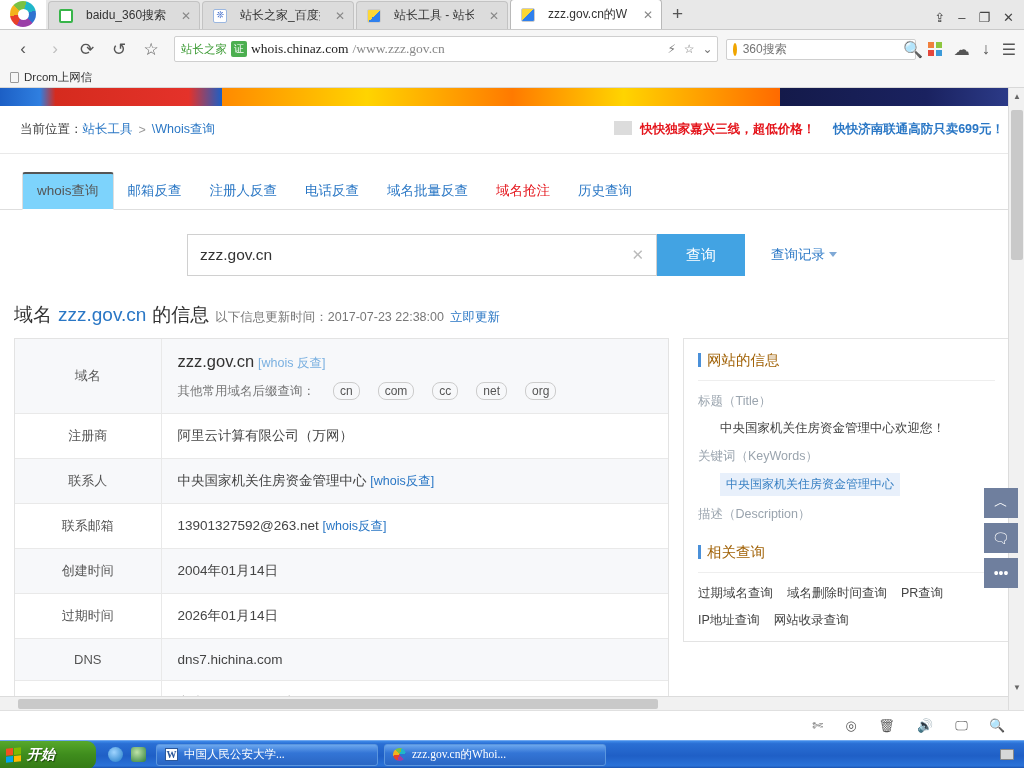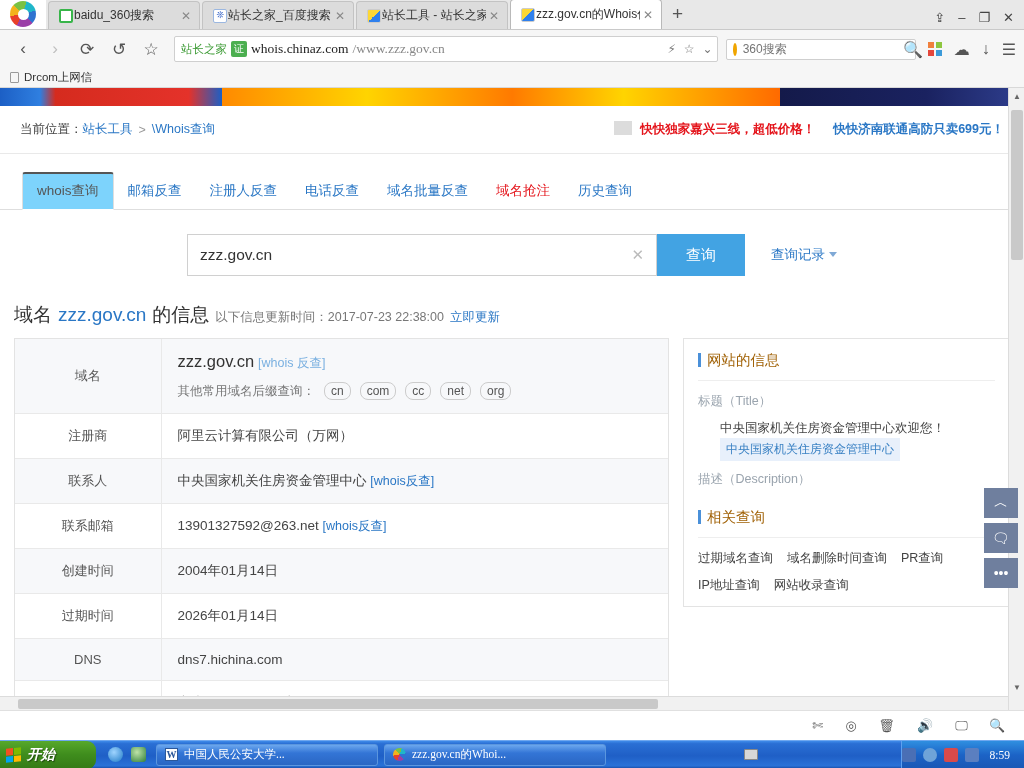--- a/index.html
+++ b/index.html
@@ -36,21 +36,21 @@
         #9b3fa7 285deg 360deg);
     position: relative;
   }
   .logo-circle::after{
     content:""; position:absolute; left:50%; top:50%;
     width:11px; height:11px; margin:-5.5px 0 0 -5.5px;
     border-radius:50%; background:#fff;
   }
   .tab {
     height: 28px; width: 152px;
-    display: flex; align-items: center; gap: 1px;
+    display: flex; align-items: center; gap: 13px;
     padding: 0 6px 0 10px;
     font-size: 12px; color: #333;
     background: #dcdcdc;
     border: 1px solid #c3c3c3; border-bottom: none;
     border-radius: 4px 4px 0 0;
     margin-left: 2px;
     position: relative;
     white-space: nowrap; overflow: hidden;
   }
   .tab.active { background: #fff; border-color: #b9b9b9; height: 30px; z-index:2; }
@@ -137,21 +137,21 @@
   .leftcol{ flex: 0 0 655px; border:1px solid #e3e3e3; border-bottom:none; }
   table.whois{ width:100%; border-collapse:collapse; }
   table.whois tr{ border-bottom:1px solid #e9e9e9;}
   table.whois tr.alt{ background:#f7f8fa;}
   table.whois th{ width:146px; text-align:center; font-weight:normal; color:#555; font-size:13px;
                   padding: 13px 10px; border-right:1px solid #e9e9e9; vertical-align:middle;}
   table.whois td{ padding: 13px 16px; font-size:13.5px; color:#444;}
   .dm-main{ font-size:16.5px; color:#333; }
   .lnk{ color:#7ab0e0; font-size:12.5px; }
   .lnk2{ color:#2a77c5; font-size:12.5px;}
-  .suffixrow{ margin-top:10px; font-size:12.5px; color:#777; display:flex; align-items:center; gap:9px;}
+  .suffixrow{ margin-top:10px; font-size:12.5px; color:#777; display:flex; align-items:center; gap:18px;}
   .sfx{ border:1px solid #ccc; border-radius:8px; padding:1px 6px; font-size:12px; color:#555;}
   .dnsval{ color:#6f9ec9; }
   .codelnk{ color:#5b9bd5; }
 
   .rightcol{ flex:1 1 auto; border:1px solid #e3e3e3; padding: 12px 14px; align-self:flex-start;}
   .panel-title{ font-size:14.5px; color:#a16207; padding-left:9px; position:relative; padding-bottom:10px;
                 border-bottom:1px solid #eee; margin-bottom:12px;}
   .panel-title::before{ content:""; position:absolute; left:0; top:2px; width:3px; height:14px; background:#4a90d9;}
   .fld-label{ font-size:12.5px; color:#9aa4ae; margin: 10px 0 8px 0;}
   .fld-value{ font-size:12.5px; color:#444; padding-left:22px; line-height:1.6;}
@@ -399,20 +399,21 @@
             </td>
           </tr>
         </tbody>
           </table>
       </div>
 
       <div class="rightcol">
         <div class="panel-title">网站的信息</div>
         <div class="fld-label">标题（Title）</div>
         <div class="fld-value">中央国家机关住房资金管理中心欢迎您！</div>
+        <div class="fld-label">关键词（KeyWords）</div>
         <div class="fld-value">
           <span class="kw">中央国家机关住房资金管理中心</span>
         </div>
         <div class="fld-label">描述（Description）</div>
         <div class="fld-value"></div>
 
         <div class="panel-title second">相关查询</div>
         <div class="chips">
           <span class="chip">过期域名查询</span>
           <span class="chip">域名删除时间查询</span>
@@ -470,20 +471,13 @@
     <span>中国人民公安大学...</span>
   </div>
   <div class="taskitem">
     <span class="ti-360"></span>
     <span>zzz.gov.cn的Whoi...</span>
   </div>
 
   <div class="tray-extra" style="margin-left:auto">
     <span class="printer"></span>
   </div>
-  <div class="tray">
-    <span class="ti" style="background:#4a6fb5"></span>
-    <span class="ti" style="background:#6fa3d8;border-radius:50%"></span>
-    <span class="ti" style="background:#d94a4a"></span>
-    <span class="ti" style="background:#5b7fc0"></span>
-    <span class="trayclock">8:59</span>
-  </div>
 </div>
 
 </body></html>

